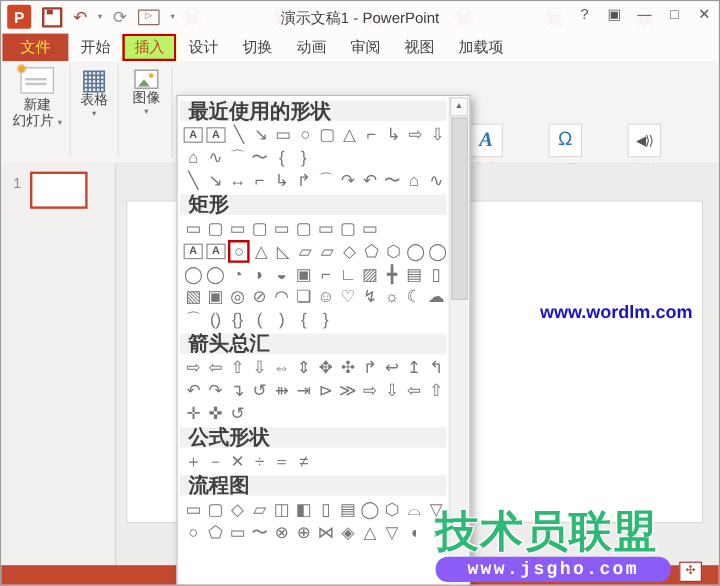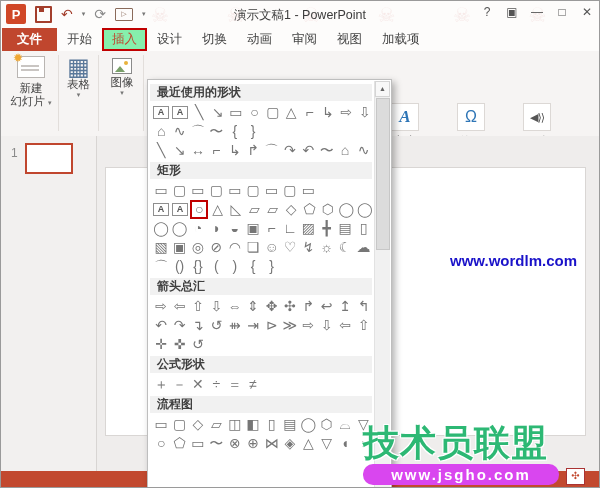--- a/index.html
+++ b/index.html
@@ -16,23 +16,23 @@
   .save-icon{width:13px;height:13px;border:2px solid #A33E2C;border-radius:1px;position:relative;}
   .save-icon:before{content:"";position:absolute;left:2px;top:0;width:5px;height:4px;background:#A33E2C;}
   .present-icon{width:16px;height:11px;border:1.5px solid #8a6a5a;border-radius:1px;position:relative;font-size:7px;color:#8a6a5a;text-align:center;line-height:10px;}
   .caret{font-size:7px;color:#777;}
   .title-text{position:absolute;left:0;top:6px;width:100%;text-align:center;font-size:12.5px;color:#3b3b3b;}
   .wincontrols{position:absolute;right:4px;top:4px;display:flex;gap:9px;align-items:center;font-size:12px;color:#555;}
   .wincontrols span{width:16px;text-align:center;}
   .skulls{position:absolute;font-size:20px;color:#d9918f;opacity:.16;letter-spacing:26px;white-space:nowrap;pointer-events:none;}
   
   .tabrow{position:absolute;left:0;top:27px;width:100%;height:23px;background:#fdfcfb;display:flex;align-items:stretch;font-size:12.5px;}
-  .tab-file{background:#C0462E;color:#ffffff;padding:0 15px;display:flex;align-items:center;margin-left:1px;font-weight:bold;}
+  .tab-file{background:#C0462E;color:#fde047;padding:0 15px;display:flex;align-items:center;margin-left:1px;}
   .tab{padding:0 10px;display:flex;align-items:center;color:#444;position:relative;}
-  .tab.active{background:#86efac;color:#C0462E;}
+  .tab.active{background:#bef264;color:#C0462E;}
   .tab.annotated{box-shadow:inset 0 0 0 2px #C00000;}
   .tab-user{margin-left:auto;display:flex;align-items:center;gap:4px;padding:0 4px;color:#444;}
   .avatar{width:20px;height:20px;background:#dcdcdc;position:relative;overflow:hidden;border:1px solid #cfcfcf;}
   .avatar:before{content:"";position:absolute;left:6px;top:3px;width:8px;height:8px;border-radius:50%;background:#fdfdfd;}
   .avatar:after{content:"";position:absolute;left:2px;top:12px;width:16px;height:10px;border-radius:8px 8px 0 0;background:#fdfdfd;}
   
   .ribbon{position:absolute;left:0;top:50px;width:100%;height:85px;background:#f6f4f3;border-bottom:1px solid #d2cecb;}
   .rgroup-sep{position:absolute;top:4px;width:1px;height:76px;background:#e2dedb;}
   .rbtn{position:absolute;display:flex;flex-direction:column;align-items:center;font-size:11.5px;color:#444;}
   .rbtn .lbl{line-height:13px;text-align:center;}
@@ -69,21 +69,21 @@
   
   .wm-word{position:absolute;right:8px;top:85px;text-align:right;line-height:1.05;}
   .wm-word .big{font-size:27px;font-weight:bold;font-family:"Liberation Sans",sans-serif;}
   .wm-word .url{font-size:15px;font-weight:bold;}
   
   .statusbar{position:absolute;left:0;top:470px;width:100%;height:18px;background:#C2492F;}
   
   .menu{position:absolute;left:146px;top:78px;width:245px;height:412px;background:#fff;
         border:1px solid #bebebe;box-shadow:3px 3px 7px rgba(0,0,0,.3);box-sizing:border-box;padding:3px 0 0 0;}
   .menu-inner{position:absolute;left:0;top:2px;width:226px;}
-  .sec-header{background:#f1f1f1;color:#3f3f3f;font-size:12px;font-weight:bold;height:17px;line-height:17px;
+  .sec-header{background:#f1f1f1;color:#3f3f3f;font-size:17px;font-weight:bold;height:17px;line-height:17px;
               padding-left:7px;margin:2px 2px 2px 2px;}
   .shape-row{padding-left:4px;height:19px;display:flex;}
   .cell{width:18.4px;height:19px;line-height:18px;text-align:center;font-size:14px;color:#767676;flex:none;}
   .cell.boxed{font-size:9px;font-weight:bold;color:#555;width:14px;height:11px;line-height:11px;border:1px solid #8f8f8f;margin:3px 2px 0 1px;}
   .cell.hl{box-shadow:inset 0 0 0 2px #C00000;color:#767676;}
   .scrollbar{position:absolute;right:1px;top:1px;width:15px;height:408px;background:#f1f1f1;border-left:1px solid #e2e2e2;}
   .sb-up{width:100%;height:16px;background:#f8f8f8;border:1px solid #d5d5d5;box-sizing:border-box;
          font-size:7px;color:#666;text-align:center;line-height:14px;}
   .sb-thumb{position:absolute;left:1px;top:17px;width:12px;height:150px;background:#dcdcdc;border:1px solid #c7c7c7;}
   
@@ -394,17 +394,17 @@
         </div>
       </div>
     <div class="scrollbar">
       <div class="sb-up">▲</div>
       <div class="sb-thumb"></div>
     </div>
   </div>
 
   <div class="wm-jsgho">
     <div class="big" id="jsgho-title" style="color: rgb(45, 184, 116);">技术员联盟</div>
-    <div class="wm-pill" id="jsgho-pill" style="background: #d946ef;">www.jsgho.com</div>
+    <div class="wm-pill" id="jsgho-pill" style="background: #8b5cf6; font-family: Liberation Mono, monospace;">www.jsgho.com</div>
     <div class="jsgho-logo">✣</div>
   </div>
 
 </div>
 
 </body></html>

